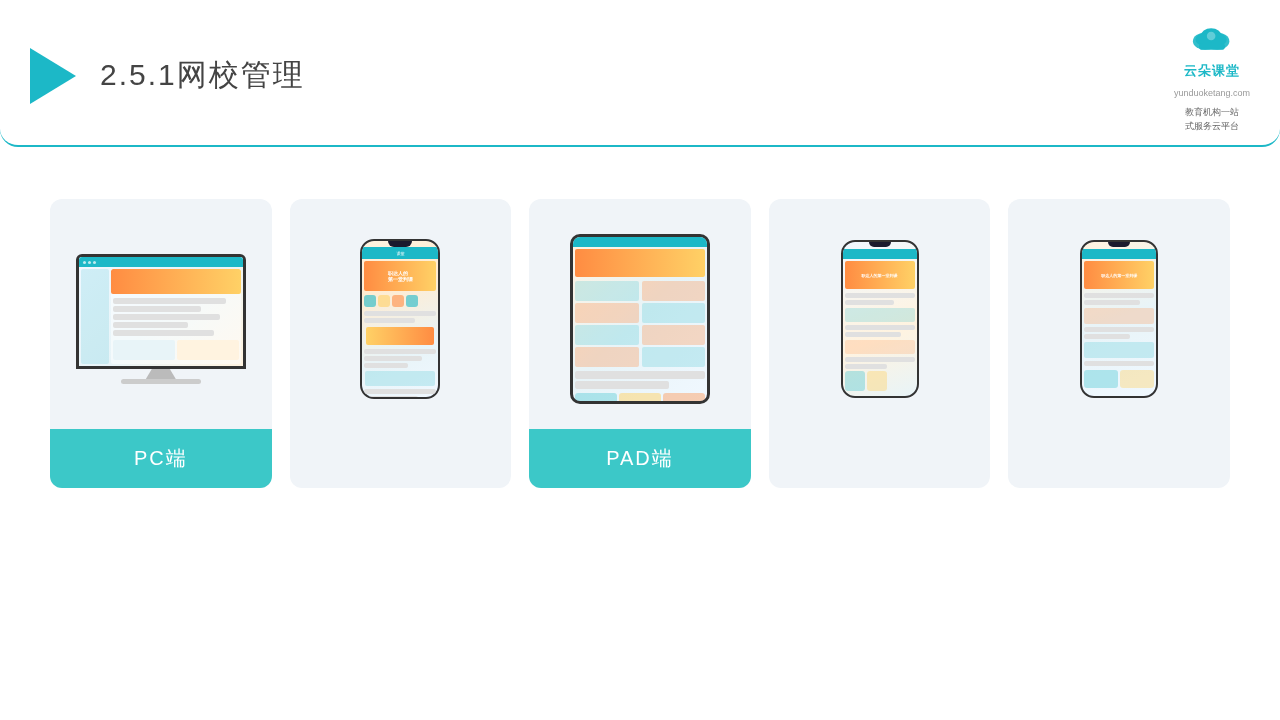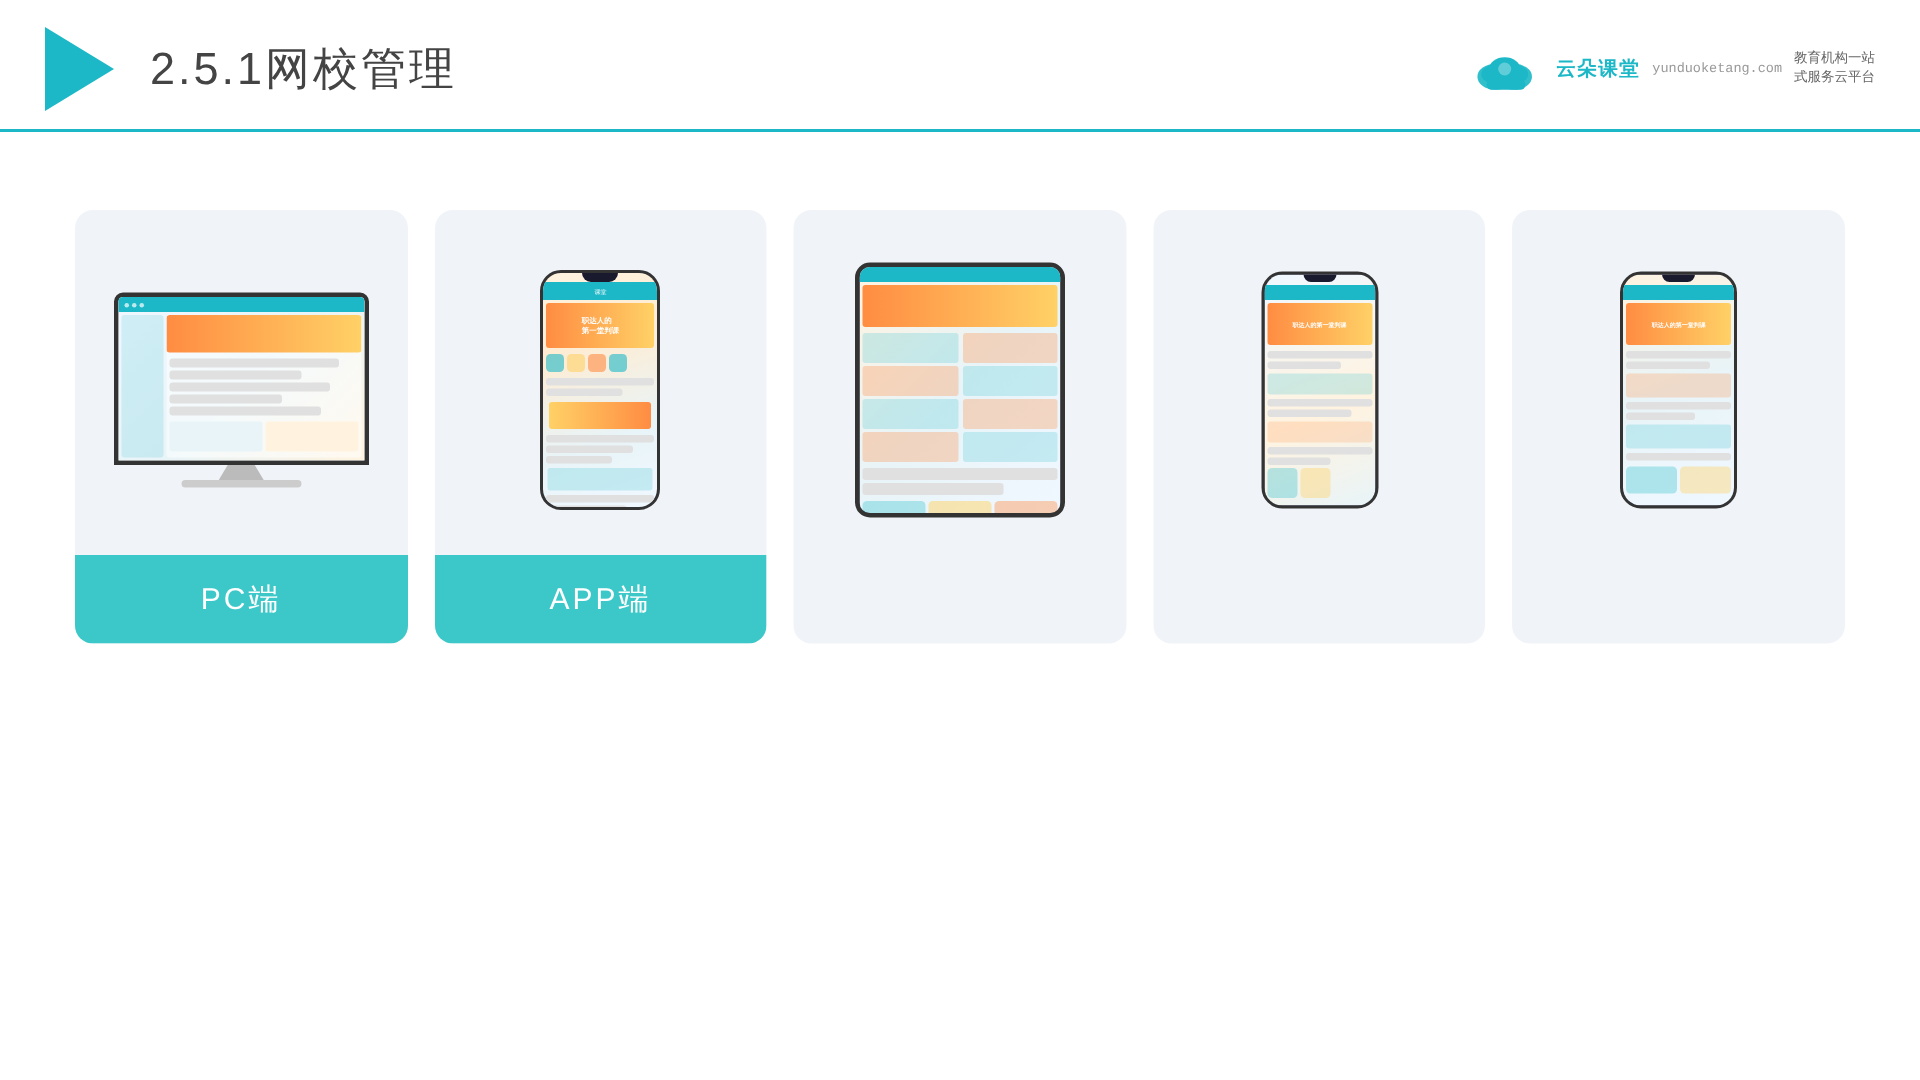--- a/index.html
+++ b/index.html
@@ -12,20 +12,21 @@
       position: relative;
     }
 
     
     .header {
       display: flex;
       align-items: center;
       justify-content: space-between;
       padding: 18px 30px 12px 30px;
       border-bottom: 2px solid #1cb8c7;
+      border-radius: 18px;
     }
     .header-left {
       display: flex;
       align-items: center;
       gap: 16px;
     }
     .logo-triangle {
       width: 0;
       height: 0;
       border-top: 28px solid transparent;
@@ -43,22 +44,22 @@
       font-weight: normal;
       color: #444;
     }
     .header-right {
       display: flex;
       align-items: center;
       gap: 8px;
     }
     .cloud-logo {
       display: flex;
-      align-items: center;
-      font-family: Liberation Mono, monospace;
+      flex-direction: column;
+      align-items: center;
     }
     .cloud-icon {
       width: 52px;
       height: 36px;
     }
 
     
     .content {
       padding: 32px 50px 20px 50px;
     }
@@ -434,21 +435,20 @@
                 <div class="phone-row" style="width:80%"></div>
                 <div class="phone-row" style="width:60%"></div>
                 <div style="height:15px;background:rgba(28,184,199,0.2);border-radius:2px;margin:1px;"></div>
                 <div class="phone-row"></div>
                 <div class="phone-row" style="width:75%"></div>
               </div>
             </div>
           </div>
         </div>
       </div>
-      <div class="card-label">APP端</div>
     </div>
 
     <div class="device-card">
       <div class="device-image">
         <div class="tablet-mockup">
           <div class="tablet-body">
             <div class="tablet-screen">
               <div class="tablet-topbar"></div>
               <div class="tablet-banner"></div>
               <div class="tablet-content">
@@ -469,20 +469,21 @@
               <div style="margin:2px;height:8px;background:#e0e0e0;border-radius:2px;width:70%;"></div>
               <div style="display:flex;gap:2px;padding:2px;margin-top:2px;">
                 <div style="flex:1;height:22px;background:rgba(28,184,199,0.3);border-radius:3px;"></div>
                 <div style="flex:1;height:22px;background:rgba(255,209,102,0.5);border-radius:3px;"></div>
                 <div style="flex:1;height:22px;background:rgba(255,140,66,0.4);border-radius:3px;"></div>
               </div>
             </div>
           </div>
         </div>
       </div>
+      <div class="card-label">PAD端</div>
     </div>
 
     <div class="device-card">
       <div class="device-image">
         <div class="phone-mockup">
           <div class="mini-phone-body">
             <div class="mini-phone-notch"></div>
             <div class="mini-phone-screen">
               <div class="phone-topbar-sim" style="background:#1cb8c7;height:10px;margin-top:2px;"></div>
               <div style="height:28px;background:linear-gradient(90deg,#ff8c42,#ffd166);margin:2px;border-radius:2px;display:flex;align-items:center;justify-content:center;">

